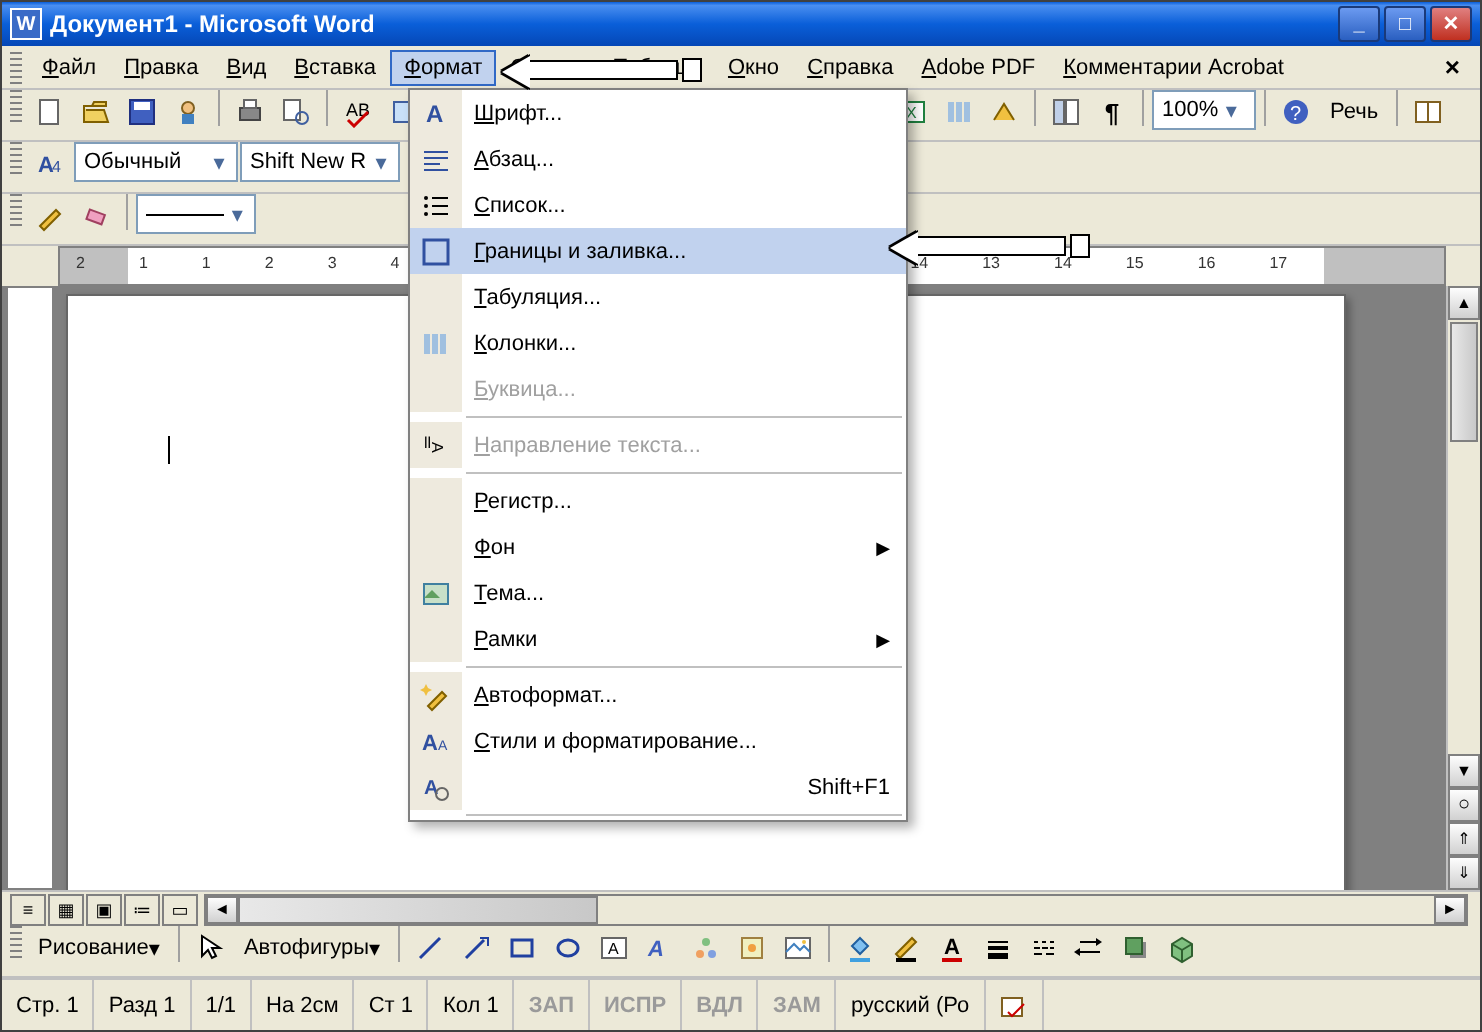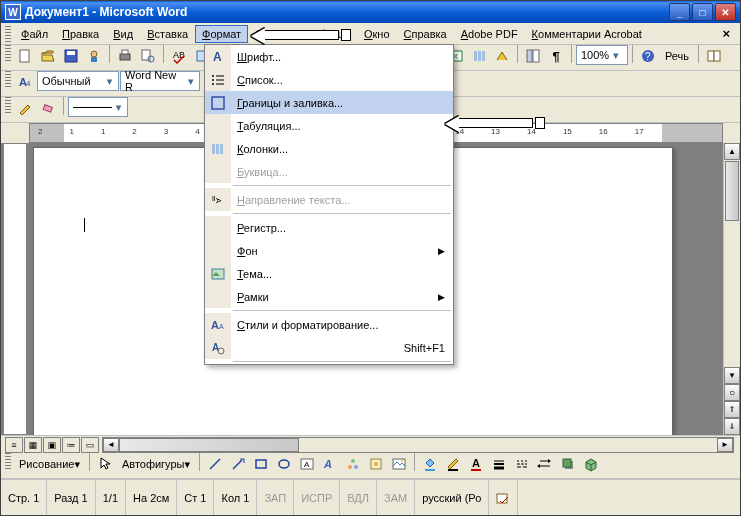--- a/index.html
+++ b/index.html
@@ -29,23 +29,23 @@
 .workarea { flex:1; background:#808080; display:flex; overflow:hidden; position:relative; }
 .vruler { width:24px; background:#fff; border:1px solid #808080; margin:0 2px; }
 .page-wrap { flex:1; overflow:auto; padding:4px; }
 .page { background:#fff; border:1px solid #666; width:640px; height:760px; padding:70px 50px; position:relative; box-shadow:2px 2px 4px rgba(0,0,0,0.3); }
 .cursor { width:1px; height:14px; background:#000; }
 .scrollbar-v { width:17px; background:#ece9d8; border-left:1px solid #c0c0c0; display:flex; flex-direction:column; }
 .sbtn { height:17px; background:linear-gradient(#fdfdfd,#d0d0d0); border:1px solid #808080; display:flex; align-items:center; justify-content:center; font-size:8px; }
 .sthumb { background:linear-gradient(to right,#e8e8e8,#c8c8c8); border:1px solid #808080; }
 .viewbar { height:18px; background:#ece9d8; border-top:1px solid #c0c0c0; display:flex; align-items:center; padding:0 4px; }
 .viewbtn { width:18px; height:16px; border:1px solid #808080; background:#ece9d8; display:flex; align-items:center; justify-content:center; font-size:9px; margin-right:1px; }
-.statusbar { height:36px; background:#ece9d8; border-top:1px solid #c0c0c0; display:flex; align-items:center; font-size:11px; }
+.statusbar { height:26px; background:#ece9d8; border-top:1px solid #c0c0c0; display:flex; align-items:center; font-size:11px; }
 .stcell { padding:0 7px; border-right:1px solid #c0c0c0; height:100%; display:flex; align-items:center; }
-.stcell.dim { color:#9a9a9a; }
+.stcell.dim { color:#9a9a9a;font-weight:bold; }
 .dropdown { position:absolute; left:203px; top:43px; width:250px; background:#fff; border:1px solid #808080; box-shadow:3px 3px 5px rgba(0,0,0,0.3); z-index:100; }
 .dropdown .dditem { height:23px; display:flex; align-items:center; padding:0 8px 0 0; cursor:default; position:relative; }
 .dropdown .ddicon { width:26px; height:23px; background:#eeeade; display:flex; align-items:center; justify-content:center; margin-right:6px; }
 .dropdown .dditem.hl { background:#c1d2ee; }
 .dropdown .dditem.hl .ddicon { background:#c1d2ee; }
 .dropdown .dditem.disabled { color:#a0a0a0; }
 .dropdown .ddsep { height:1px; background:#c0c0c0; margin:2px 2px 2px 28px; }
 .dropdown .ddarrow { margin-left:auto; font-size:9px; }
 .dropdown .ddshort { margin-left:auto; font-size:11px; }
 .annot-arrow { position:absolute; z-index:200; pointer-events:none; }
@@ -239,21 +239,21 @@
         <svg class="ic">
           <text x="2" y="12" font-size="11" fill="#3050a0" font-weight="bold">A</text>
           <text x="9" y="12" font-size="8" fill="#3050a0">4</text>
         </svg>
       </div>
     <div class="combo" style="width:82px">
         <span>Обычный</span>
         <span class="arrow" style="margin-left:auto">▾</span>
       </div>
     <div class="combo" style="width:80px">
-        <span>Word New R</span>
+        <span>Shift New R</span>
         <span class="arrow" style="margin-left:auto">▾</span>
       </div>
   </div>
 
   <div class="toolbar">
     <div class="grip"></div>
     <div class="tbtn">
         <svg class="ic">
           <path d="M3 13L11 5l2 2-8 8z" fill="#f0c040" stroke="#806000"></path>
         </svg>
@@ -477,20 +477,31 @@
         <div class="ddicon">
           <svg class="ic">
             <text x="3" y="12" font-size="12" font-weight="bold" fill="#3050a0">A</text>
           </svg>
         </div>
         <span><u>Ш</u>рифт...</span>
       </div>
       <div class="dditem">
         <div class="ddicon">
           <svg class="ic">
+            <line x1="2" y1="4" x2="14" y2="4" stroke="#3050a0"></line>
+            <line x1="2" y1="7" x2="14" y2="7" stroke="#3050a0"></line>
+            <line x1="2" y1="10" x2="10" y2="10" stroke="#3050a0"></line>
+            <line x1="2" y1="13" x2="14" y2="13" stroke="#3050a0"></line>
+          </svg>
+        </div>
+        <span><u>А</u>бзац...</span>
+      </div>
+      <div class="dditem">
+        <div class="ddicon">
+          <svg class="ic">
             <circle cx="3" cy="4" r="1"></circle>
             <line x1="6" y1="4" x2="14" y2="4" stroke="#000"></line>
             <circle cx="3" cy="8" r="1"></circle>
             <line x1="6" y1="8" x2="14" y2="8" stroke="#000"></line>
             <circle cx="3" cy="12" r="1"></circle>
             <line x1="6" y1="12" x2="14" y2="12" stroke="#000"></line>
           </svg>
         </div>
         <span><u>С</u>писок...</span>
       </div>
@@ -551,20 +562,29 @@
       </div>
       <div class="dditem">
         <div class="ddicon"></div>
         <span><u>Р</u>амки</span>
         <span class="ddarrow">▶</span>
       </div>
       <div class="ddsep"></div>
       <div class="dditem">
         <div class="ddicon">
           <svg class="ic">
+            <path d="M4 13L11 6l2 2-7 7z" fill="#f0c040" stroke="#806000"></path>
+            <path d="M2 4L3 2L4 4L6 5L4 6L3 8L2 6L0 5z" fill="#f0c040"></path>
+          </svg>
+        </div>
+        <span><u>А</u>втоформат...</span>
+      </div>
+      <div class="dditem">
+        <div class="ddicon">
+          <svg class="ic">
             <text x="1" y="12" font-size="11" fill="#3050a0" font-weight="bold">A</text>
             <text x="9" y="12" font-size="7" fill="#3050a0">A</text>
           </svg>
         </div>
         <span><u>С</u>тили и форматирование...</span>
       </div>
       <div class="dditem">
         <div class="ddicon">
           <svg class="ic">
             <text x="2" y="11" font-size="10" fill="#3050a0" font-weight="bold">A</text>

